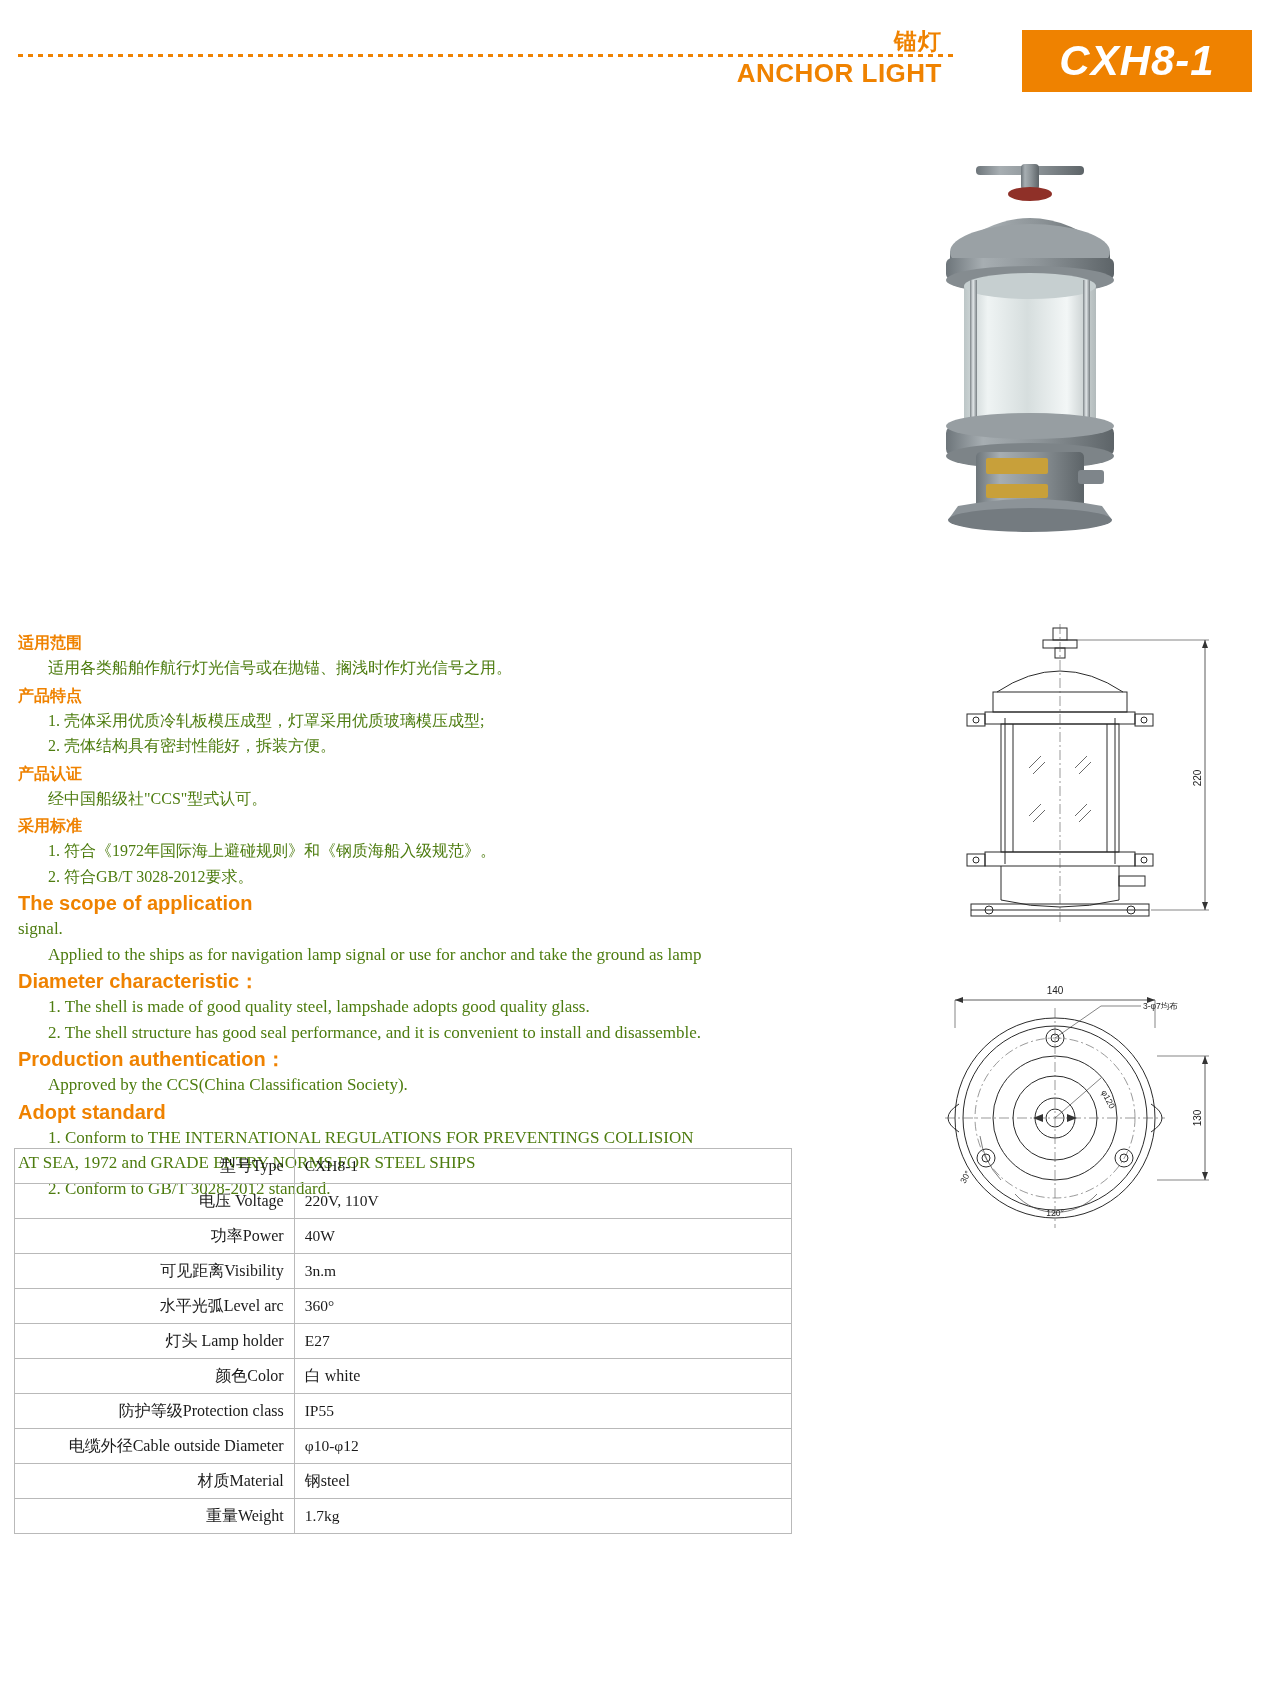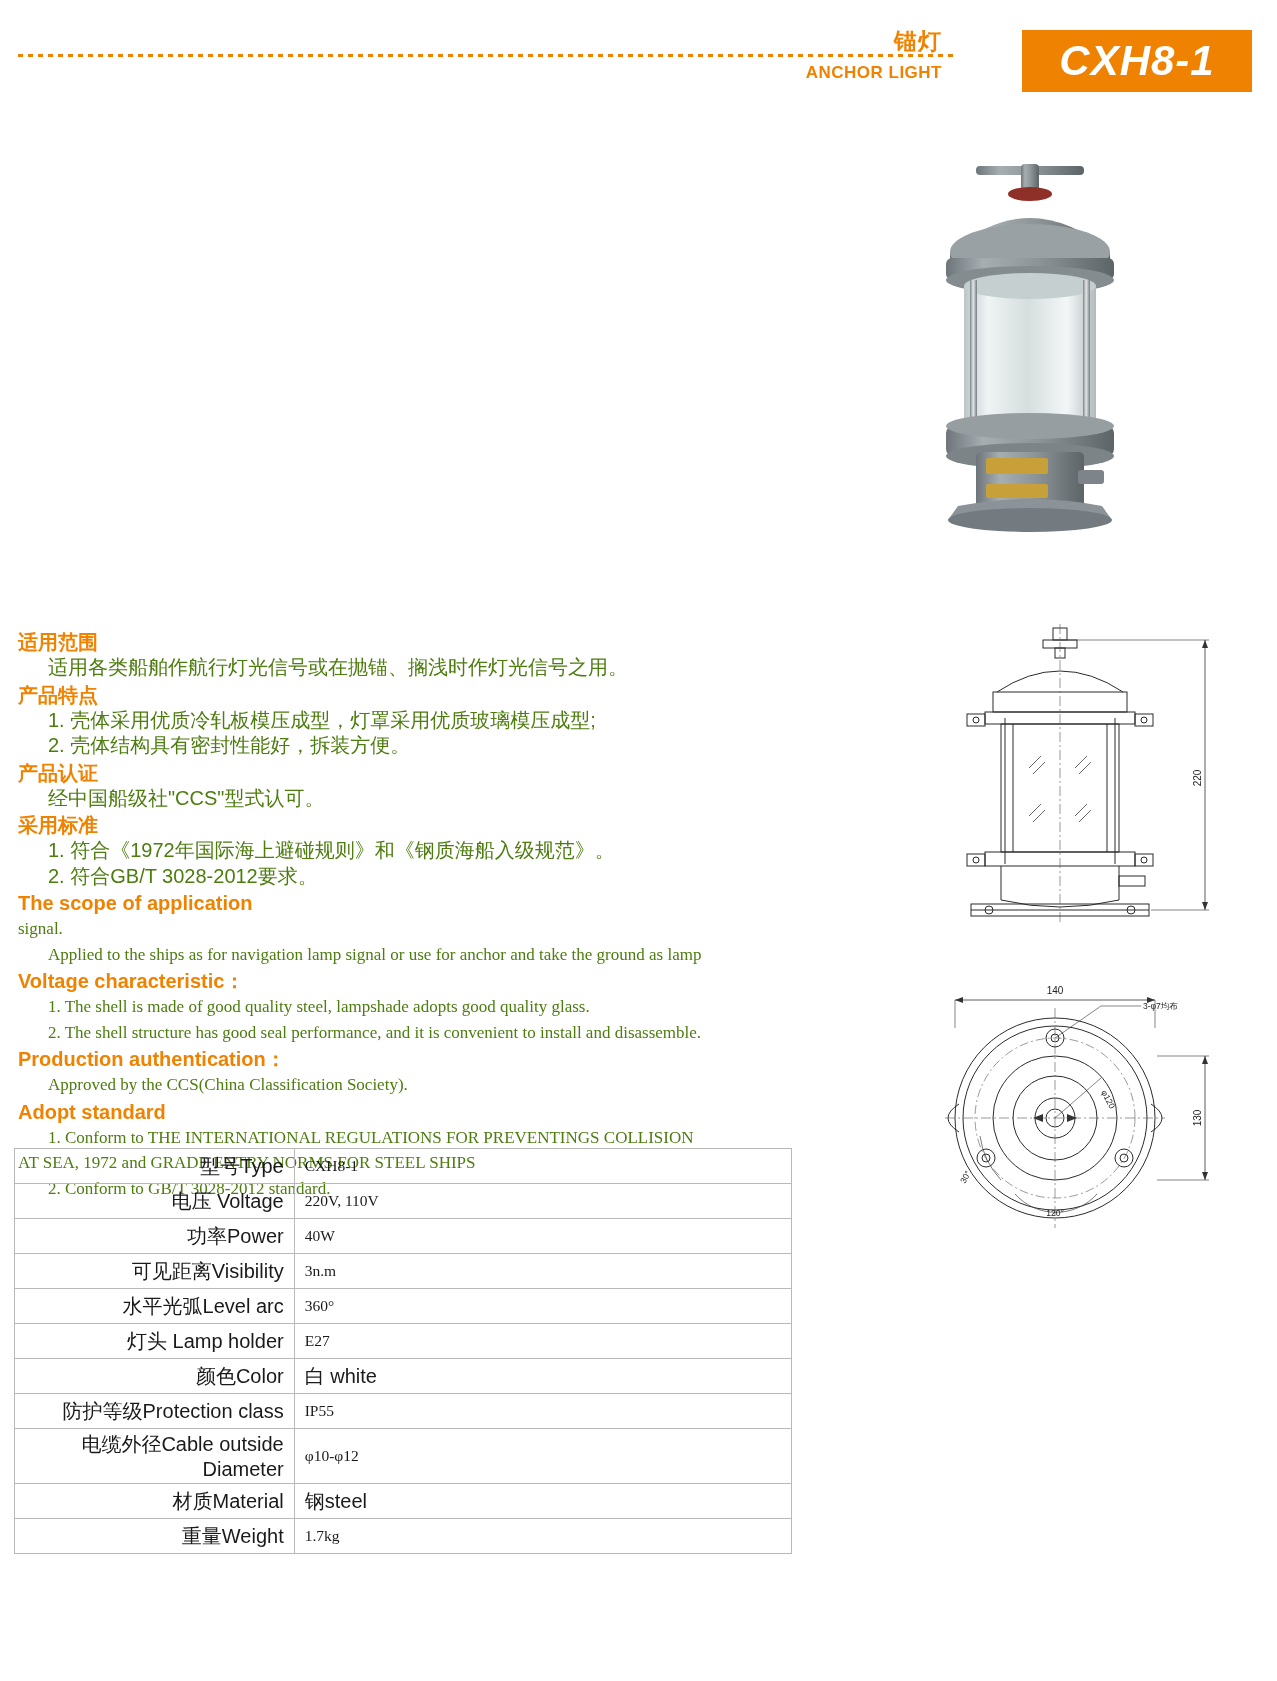--- a/index.html
+++ b/index.html
@@ -21,21 +21,21 @@
   .header-titles {
     position: absolute; top: 28px; right: 335px;
     text-align: right;
     font-family: "Liberation Sans", sans-serif;
   }
   .hd-cn {
     color: #ef8200; font-weight: bold; font-size: 23px; line-height: 26px;
     letter-spacing: 1px;
   }
   .hd-en {
-    color: #ef8200; font-weight: bold; font-size: 17px; line-height: 30px;
+    color: #ef8200; font-weight: bold; font-size: 26px; line-height: 30px;
     letter-spacing: 0.5px; margin-top: 4px;
   }
   .model-box {
     position: absolute; top: 30px; right: 25px;
     width: 230px; height: 62px;
     background: #ef8200;
     color: #ffffff;
     font-family: "Liberation Sans", sans-serif;
     font-weight: bold; font-style: italic;
     font-size: 42px; letter-spacing: 1px;
@@ -52,21 +52,21 @@
     font-family: "Liberation Sans", sans-serif;
     font-size: 16.5px; line-height: 25px;
     margin-top: 2px;
   }
   .sec-head.en { font-size: 20px; }
   .body-line {
     font-size: 17px; line-height: 25.5px;
     color: #4d7c0f;
   }
   .indent { text-indent: 30px; }
-  .cjk { font-family: Liberation Sans, sans-serif; font-size: 20px; }
+  .cjk { font-family: Liberation Serif, serif; font-size: 16px; }
 
   
   table.spec {
     position: absolute; top: 1148px; left: 14px;
     width: 778px;
     border-collapse: collapse;
     font-size: 15.5px;
   }
   table.spec td {
     border: 1px solid #b9b9b9;
@@ -163,21 +163,21 @@
     <div class="body-line cjk indent">经中国船级社"CCS"型式认可。</div>
 
     <div class="sec-head cjk">采用标准</div>
     <div class="body-line cjk indent">1. 符合《1972年国际海上避碰规则》和《钢质海船入级规范》。</div>
     <div class="body-line cjk indent">2. 符合GB/T 3028-2012要求。</div>
 
     <div class="sec-head en">The scope of application</div>
     <div class="body-line">signal.</div>
     <div class="body-line indent">Applied to the ships as for navigation lamp signal or use for anchor and take the ground as lamp</div>
 
-    <div class="sec-head en">Voltage characteristic：</div>
+    <div class="sec-head en">Diameter characteristic：</div>
     <div class="body-line indent">1. The shell is made of good quality steel, lampshade adopts good quality glass.</div>
     <div class="body-line indent">2. The shell structure has good seal performance, and it is convenient to install and disassemble.</div>
 
     <div class="sec-head en">Production authentication：</div>
     <div class="body-line indent">Approved by the CCS(China Classification Society).</div>
 
     <div class="sec-head en">Adopt standard</div>
     <div class="body-line indent">1. Conform to THE INTERNATIONAL REGULATIONS FOR PREVENTINGS COLLISION</div>
     <div class="body-line">AT SEA, 1972 and GRADE ENTRY NORMS FOR STEEL SHIPS</div>
     <div class="body-line indent">2. Conform to GB/T 3028-2012 standard.</div>

